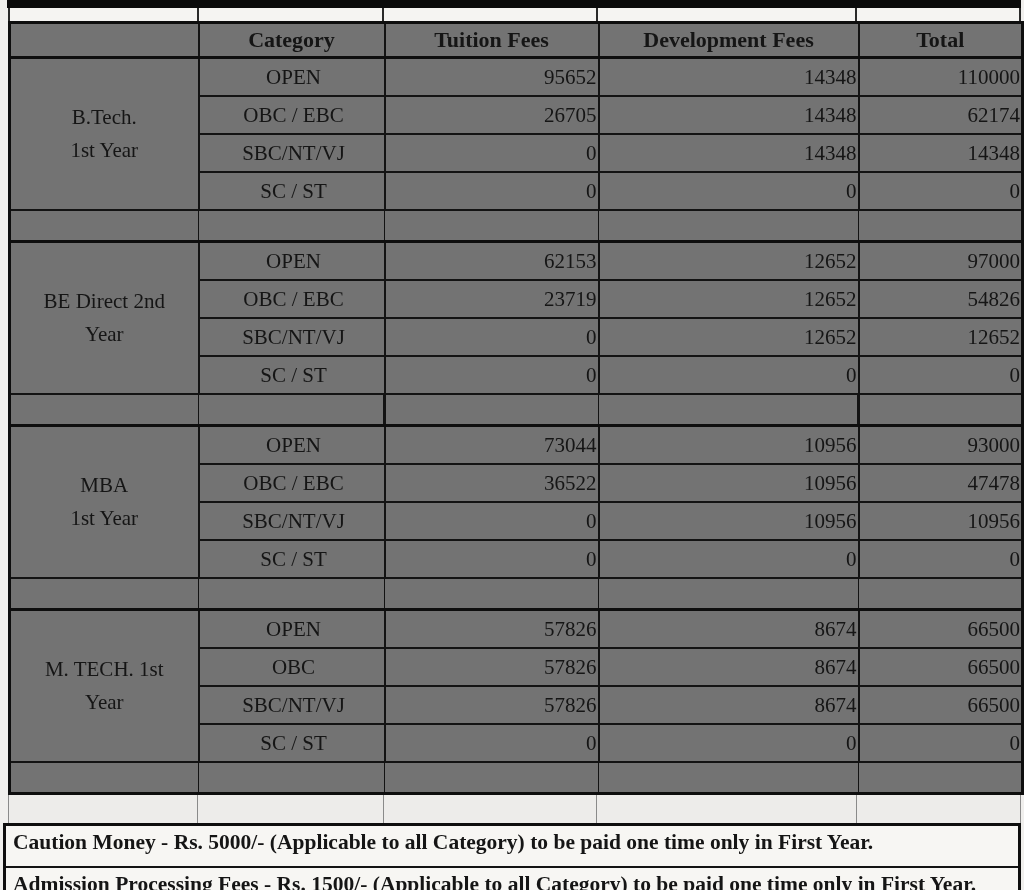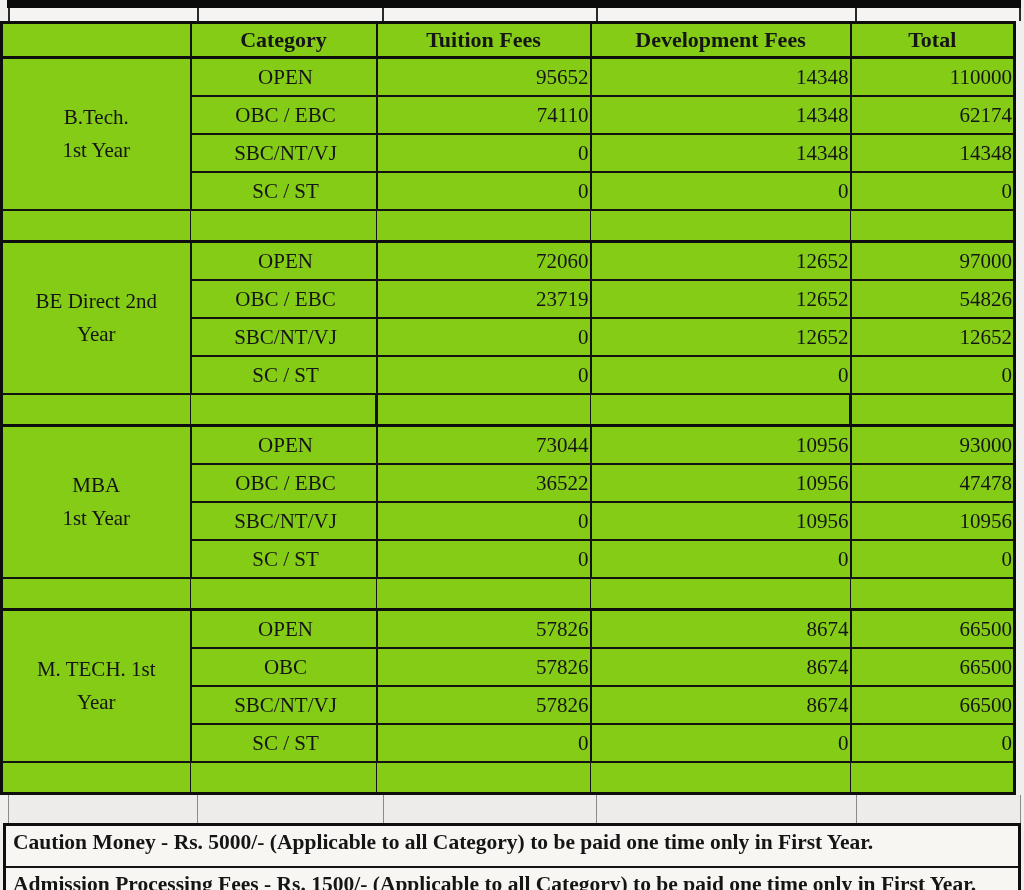--- a/index.html
+++ b/index.html
@@ -26,23 +26,23 @@
   .top-strip .scell { border-right: 2px solid #2a2a2a; background: #f5f4f2; }
   .grey-strip { height: 28px; border-left: 1px solid #8a8a8a; margin-top: 0; }
   .grey-strip .scell { border-right: 1px solid #8a8a8a; background: #edecea; }
   .w0 { width: 189px; } .w1 { width: 186px; } .w2 { width: 214px; }
   .w3 { width: 260px; } .w4 { width: 164px; }
 
   
   table.fee-table {
     border-collapse: collapse;
     table-layout: fixed;
-    margin-left: 0;
+    margin-left: 8px;
     width: 1013px;
-    background: #84cc16;
+    background: #737373;
     border: 3px solid #0e0e0e;
   }
   .fee-table td {
     border: 2px solid #131313;
     overflow: hidden;
     white-space: nowrap;
   }
   .fee-table tr.header-row td {
     height: 30px;
     font-weight: bold;
@@ -123,21 +123,21 @@
         <div>B.Tech.</div>
         <div>1st Year</div>
       </td>
       <td class="cat">OPEN</td>
       <td class="num">95652</td>
       <td class="num">14348</td>
       <td class="num">110000</td>
     </tr>
     <tr class="data-row">
       <td class="cat">OBC / EBC</td>
-      <td class="num">74110</td>
+      <td class="num">26705</td>
       <td class="num">14348</td>
       <td class="num">62174</td>
     </tr>
     <tr class="data-row">
       <td class="cat">SBC/NT/VJ</td>
       <td class="num">0</td>
       <td class="num">14348</td>
       <td class="num">14348</td>
     </tr>
     <tr class="data-row">
@@ -154,21 +154,21 @@
       <td></td>
       <td></td>
     </tr>
 
     <tr class="data-row section-start">
       <td class="program" rowspan="4">
         <div>BE Direct 2nd</div>
         <div>Year</div>
       </td>
       <td class="cat">OPEN</td>
-      <td class="num">72060</td>
+      <td class="num">62153</td>
       <td class="num">12652</td>
       <td class="num">97000</td>
     </tr>
     <tr class="data-row">
       <td class="cat">OBC / EBC</td>
       <td class="num">23719</td>
       <td class="num">12652</td>
       <td class="num">54826</td>
     </tr>
     <tr class="data-row">

